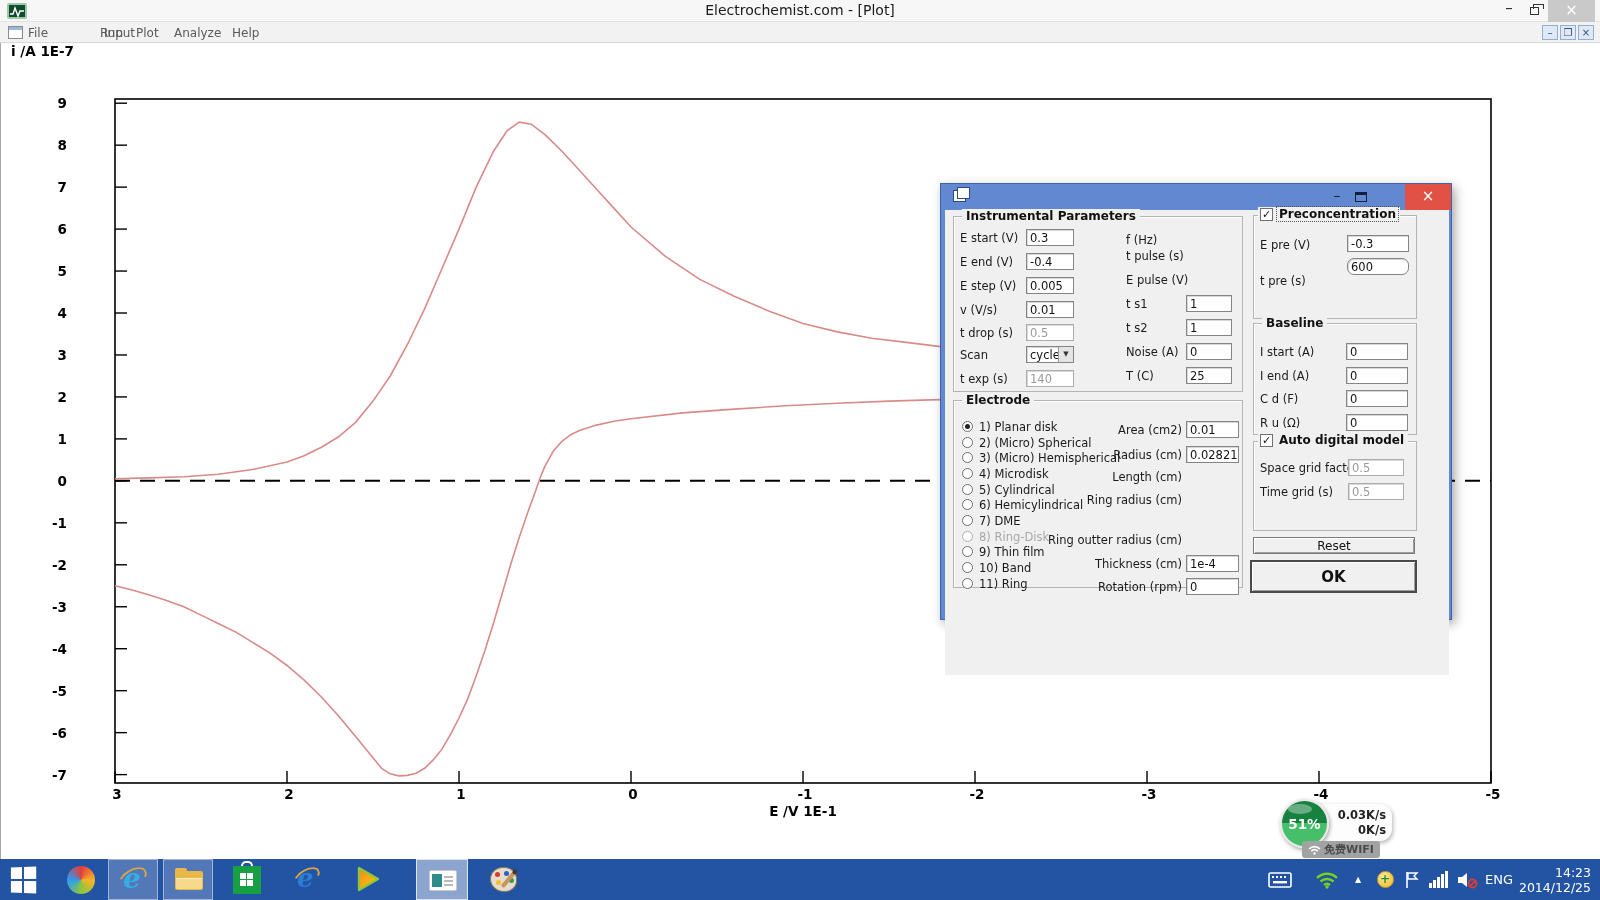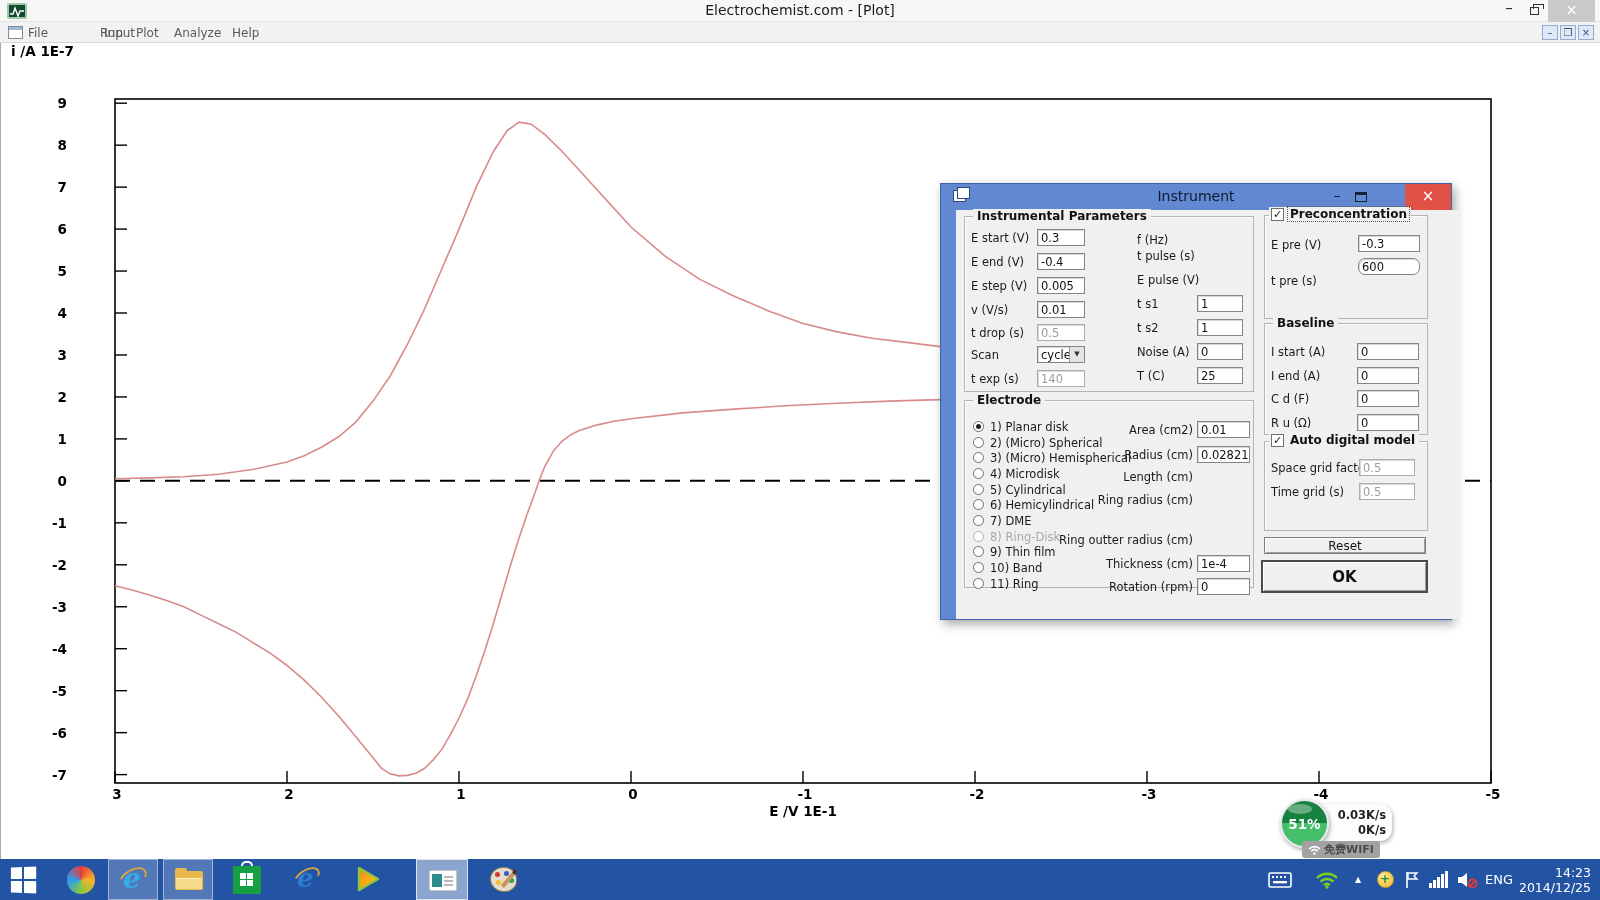--- a/index.html
+++ b/index.html
@@ -40,21 +40,21 @@
             border:1px solid #3e64ad; box-shadow:3px 4px 10px rgba(0,0,0,.35); z-index:10; }
   #dlg-titlebar { position:absolute; left:0; top:0; width:510px; height:26px; background:#6288d2; }
   #dlg-icon { position:absolute; left:12px; top:6px; width:13px; height:12px; background:#fff; border:1px solid #2c4a86; }
   #dlg-icon:before { content:""; position:absolute; left:3px; top:-4px; width:11px; height:10px; background:#fff; border:1px solid #2c4a86; }
   #dlg-title-text { position:absolute; left:0; top:4px; width:100%; text-align:center; font-size:14px; color:#10192e; }
   #dlg-min { position:absolute; left:384px; top:3px; width:24px; text-align:center; color:#14203a; font-size:14px; }
   #dlg-max { position:absolute; left:414px; top:8px; width:12px; height:10px; border:1px solid #14203a; }
   #dlg-max:before { content:""; position:absolute; left:0; top:0; width:10px; height:2px; background:#14203a; }
   #dlg-close { position:absolute; right:0px; top:0px; width:46px; height:26px; background:#e25146;
                color:#fff; text-align:center; font-size:15px; line-height:24px; }
-  #dlg-body { position:absolute; left:15px; top:26px; width:504px; height:409px; background:#f0f0f0; }
+  #dlg-body { position:absolute; left:4px; top:26px; width:504px; height:465px; background:#f0f0f0; }
 
   .group { position:absolute; border:1px solid #b4b4b4; box-shadow:1px 1px 0 #fdfdfd inset; }
   .group-label { position:absolute; left:8px; top:-8px; background:#f0f0f0; padding:0 4px; font-size:12px;
                  font-weight:bold; color:#111; white-space:nowrap; }
   .chk-title { position:absolute; left:4px; top:-9px; background:#f0f0f0; padding:0 2px; display:flex; align-items:center; }
   .checkbox { width:13px; height:13px; background:#fff; border:1px solid #707070; font-size:11px; line-height:11px;
               text-align:center; color:#111; margin-right:4px; }
   .chk-label { font-size:12px; font-weight:bold; color:#111; white-space:nowrap; padding:0 2px; }
   .chk-label.focused { outline:1px dotted #555; }
 
@@ -215,21 +215,20 @@
         <polyline points="114.0,435.8 148.4,434.9 182.8,433.7 217.2,431.2 251.6,426.5 286.0,419.0 303.2,412.7 320.4,404.3 337.6,393.8 354.8,379.1 372.0,358.1 389.2,333.0 406.4,301.5 423.6,265.8 440.8,226.0 458.0,186.1 475.2,144.1 492.4,108.5 506.2,87.5 518.2,79.1 530.2,81.2 544.0,91.7 561.2,108.5 578.4,127.3 595.6,146.2 612.8,165.1 630.0,184.0 664.4,213.4 698.8,236.4 733.2,253.2 767.6,267.9 802.0,280.5 836.4,288.9 870.8,295.2 905.2,299.4 939.6,303.6 1008.4,309.9 1077.2,316.2 1146.0,320.4 1232.0,324.6 1318.0,328.8" fill="none" stroke="#d98a8a" stroke-width="1.6"></polyline>
         <polyline points="1318.0,347.6 1232.0,349.7 1146.0,352.3 1060.0,354.4 974.0,356.0 929.3,356.9 888.0,358.1 836.4,360.2 784.8,362.8 733.2,366.1 681.6,369.9 630.0,375.8 612.8,378.3 595.6,382.1 578.4,387.5 569.8,391.7 561.2,398.0 552.6,407.7 544.0,423.2 538.8,435.8 533.7,450.5 526.8,469.3 518.2,494.5 509.6,521.8 501.0,551.2 492.4,580.5 483.8,607.8 475.2,633.0 466.6,656.1 458.0,675.0 449.4,691.7 440.8,706.4 432.2,716.9 423.6,725.3 415.0,730.3 406.4,732.4 397.8,732.9 389.2,730.8 380.6,725.3 372.0,714.8 354.8,693.8 337.6,672.9 320.4,654.0 303.2,637.2 286.0,622.5 268.8,609.9 251.6,599.4 234.4,588.9 217.2,580.5 200.0,572.1 182.8,563.8 165.6,557.5 148.4,552.0 131.2,547.0 114.0,542.8" fill="none" stroke="#d98a8a" stroke-width="1.6"></polyline>
         <text x="10" y="13" font-size="13.5" font-weight="bold" font-family="&quot;DejaVu Sans&quot;, sans-serif" fill="#000">i /A  1E-7</text>
         <text x="802" y="773" text-anchor="middle" font-size="13.5" font-weight="bold" font-family="&quot;DejaVu Sans&quot;, sans-serif" fill="#000">E /V  1E-1</text>
       </svg>
     </div>
 
   <div id="dialog">
     <div id="dlg-titlebar">
       <div id="dlg-icon"></div>
-      <div id="dlg-title-text">Instrument</div>
       <div id="dlg-min">–</div>
       <div id="dlg-max"></div>
       <div id="dlg-close">×</div>
     </div>
     <div id="dlg-body">
       <div class="group" id="grp-instr" style="left:8px; top:6px; width:290px; height:176px;">
         <span class="group-label">Instrumental Parameters</span>
       <div class="f-label" style="left: 6px; top: 14px;">E start (V)</div>
           <div class="f-input" style="left: 72px; top: 12px; width: 48px;">0.3</div>
           <div class="f-label" style="left: 6px; top: 38px;">E end  (V)</div>

